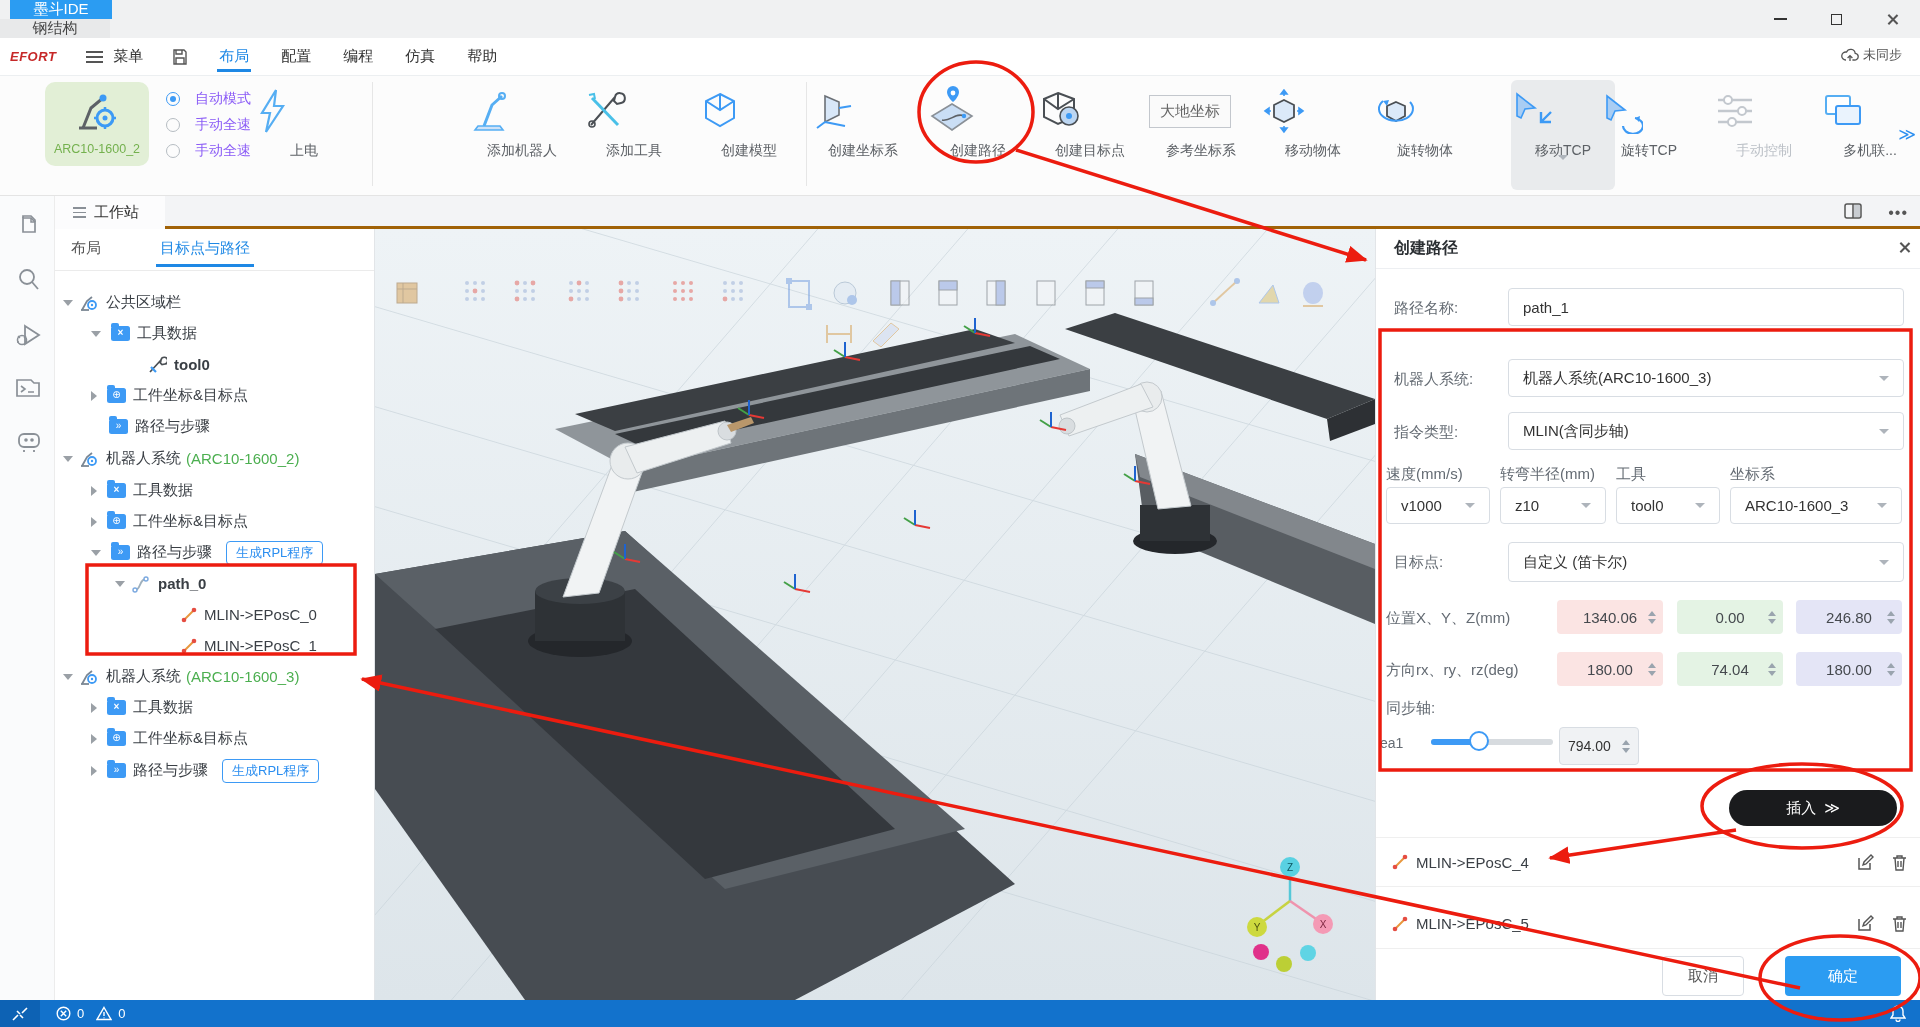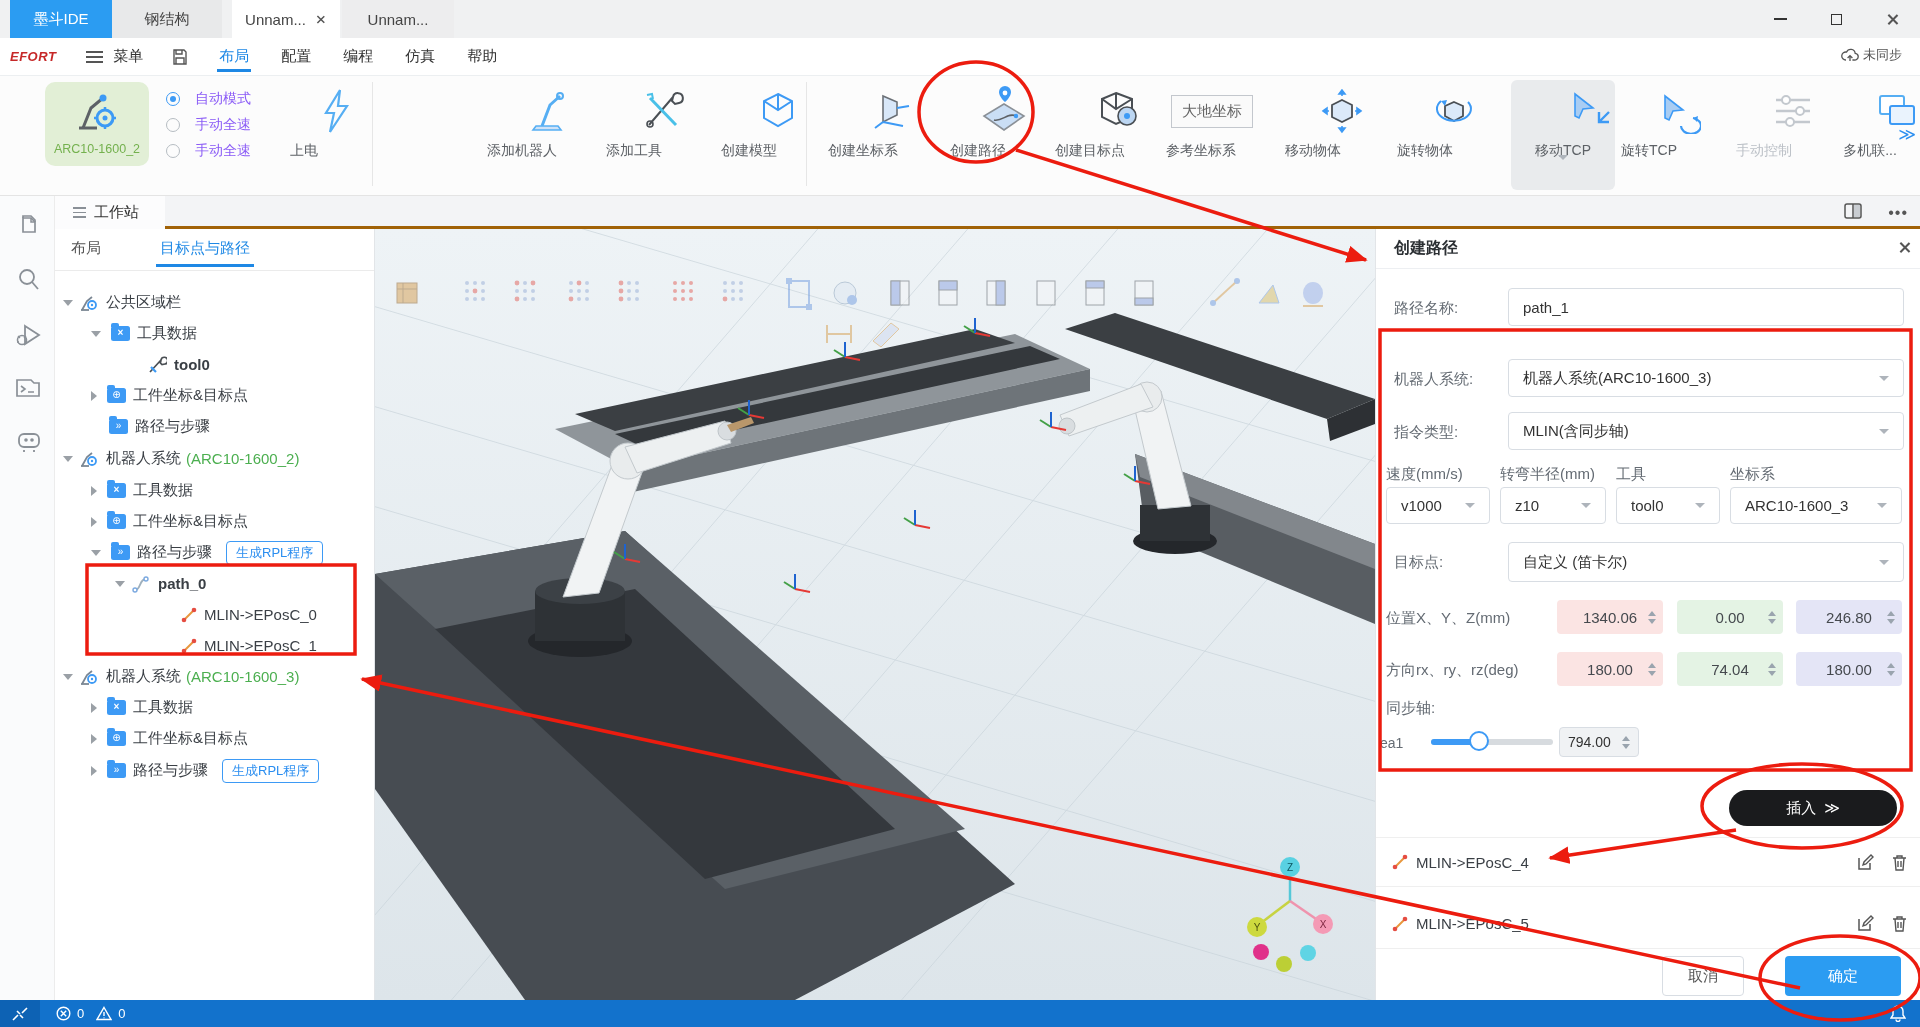--- a/index.html
+++ b/index.html
@@ -1,20 +1,20 @@
 <!DOCTYPE html>
 <html><head>
 <meta charset="utf-8">
 <style>
   * { margin:0; padding:0; box-sizing:border-box; }
   body { font-family:"Liberation Sans","DejaVu Sans",sans-serif; background:#888; }
   .app { position:relative; width:1920px; height:1027px; background:#fff; overflow:hidden; }
 
   
-  .titlebar { position:absolute; left:0; top:0; width:1920px; height:38px; background:#f0f1f2; display:flex; align-items:stretch; }
+  .titlebar { position:absolute; left:0; top:0; width:1920px; height:38px; background:#f0f1f2; display:flex; align-items:stretch;flex-direction:column; }
   .ttab { display:flex; align-items:center; justify-content:center; gap:8px; font-size:15px; color:#444; }
   .ttab.active { background:#2b9cf2; color:#fff; }
   .winbtns { position:absolute; right:0; top:0; height:38px; display:flex; }
   .winbtn { width:56px; height:38px; display:flex; align-items:center; justify-content:center; }
   .ic-min { width:13px; height:2px; background:#333; }
   .ic-max { width:11px; height:11px; border:1.5px solid #333; }
   .cross { position:relative; width:13px; height:13px; }
   .cross::before,.cross::after { content:""; position:absolute; left:6px; top:0; width:1.6px; height:13px; background:#555; }
   .cross::before { transform:rotate(45deg);} .cross::after { transform:rotate(-45deg);}
 
@@ -24,21 +24,21 @@
   .bars { display:inline-block; width:17px; margin-left:30px; }
   .bars i { display:block; height:2px; background:#555; margin:3px 0; }
   .mitem { font-size:15px; color:#333; margin-left:28px; padding:6px 2px; }
   .mitem.active { color:#1e88e5; border-bottom:3px solid #1e88e5; padding-bottom:3px; }
   .sync { position:absolute; right:18px; top:8px; display:flex; align-items:center; gap:4px; font-size:13px; color:#555; }
 
   
   .ribbon { position:absolute; left:0; top:76px; width:1920px; height:120px; background:#fcfcfc; border-bottom:1px solid #e4e4e4; }
   .rdiv { position:absolute; top:6px; width:1px; height:104px; background:#e6e6e6; }
   .rtile { position:absolute; top:4px; width:104px; height:110px; text-align:center; }
-  .rtile .ric { height:62px; display:flex; align-items:center; justify-content:flex-end; }
+  .rtile .ric { height:62px; display:flex; align-items:center; justify-content:flex-start; }
   .rtile .rlabel { font-size:14px; color:#5d6166; }
   .rtile.sel { background:#e9ebed; border-radius:6px;margin-left:31px; }
   .rtile.dis .rlabel { color:#bcc1c7; }
   .greenbtn { position:absolute; left:45px; top:6px; width:104px; height:84px; background:#e2efd6; border-radius:10px; text-align:center; }
   .greenbtn .glabel { font-size:12.5px; color:#74b14e; margin-top:2px; }
   .radios { position:absolute; left:166px; top:10px; }
   .radiorow { display:flex; align-items:center; gap:15px; height:26px; font-size:14px; color:#8b5cf6; }
   .rb { width:14px; height:14px; border:1.5px solid #b6bcc2; border-radius:50%; position:relative; }
   .rb.on { border-color:#3d9af5; }
   .rb.on::after { content:""; position:absolute; left:3px; top:3px; width:6px; height:6px; border-radius:50%; background:#3d9af5; }
@@ -772,21 +772,21 @@
           <i class="dn"></i>
         </span>
       </div>
 
     <span class="dlabel" style="left:10px;top:470px;">同步轴:</span>
     <span class="dlabel" style="left:4px;top:506px;font-size:14px;">ea1</span>
     <div class="slider" style="left:55px;top:510px;width:122px;">
       <span class="fill" style="width:47px;"></span>
       <span class="knob" style="left:38px;"></span>
     </div>
-    <div class="fbox" style="left:183px;top:498px;width:80px;height:30px;background:#f0f2f4;padding:0 8px;font-size:14px;">
+    <div class="fbox" style="left:183px;top:498px;width:80px;height:38px;background:#f0f2f4;padding:0 8px;font-size:14px;">
         <span>794.00</span>
         <span class="spin" style="position:static;margin-left:auto;">
           <i class="up"></i>
           <i class="dn"></i>
         </span>
       </div>
 
     <div class="insertbtn">
         <span>插入</span>
         <span>≫</span>

